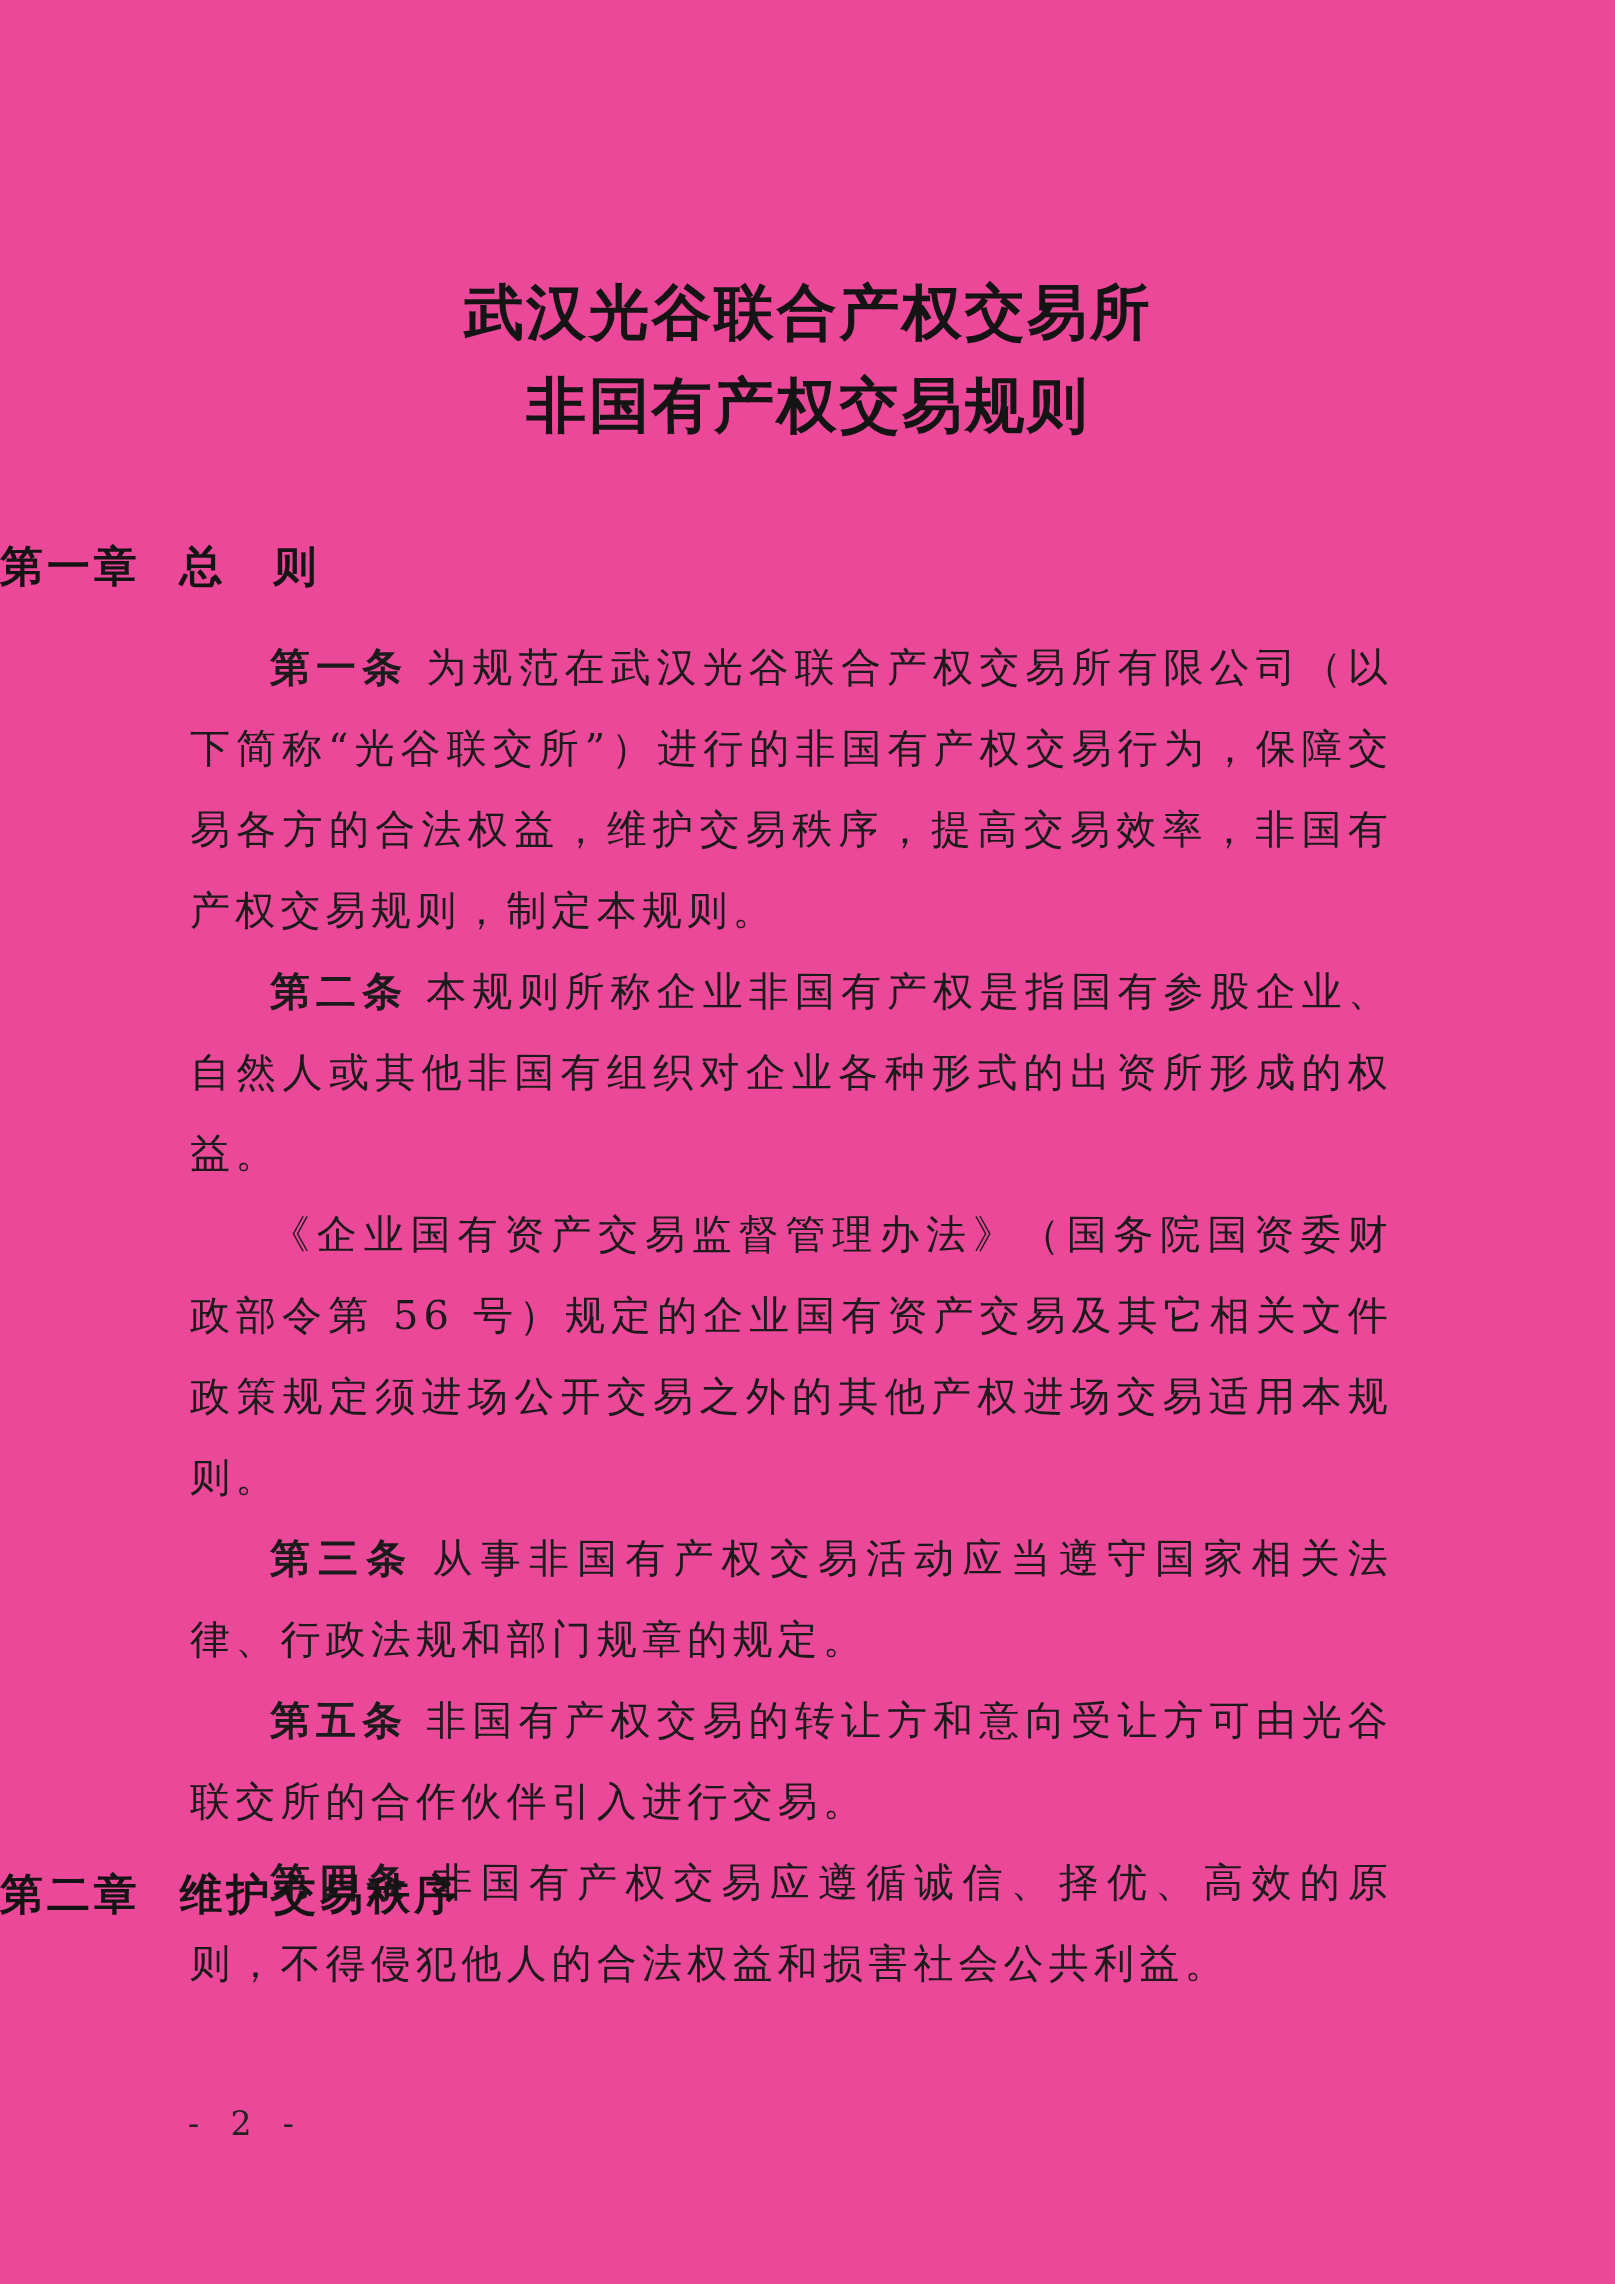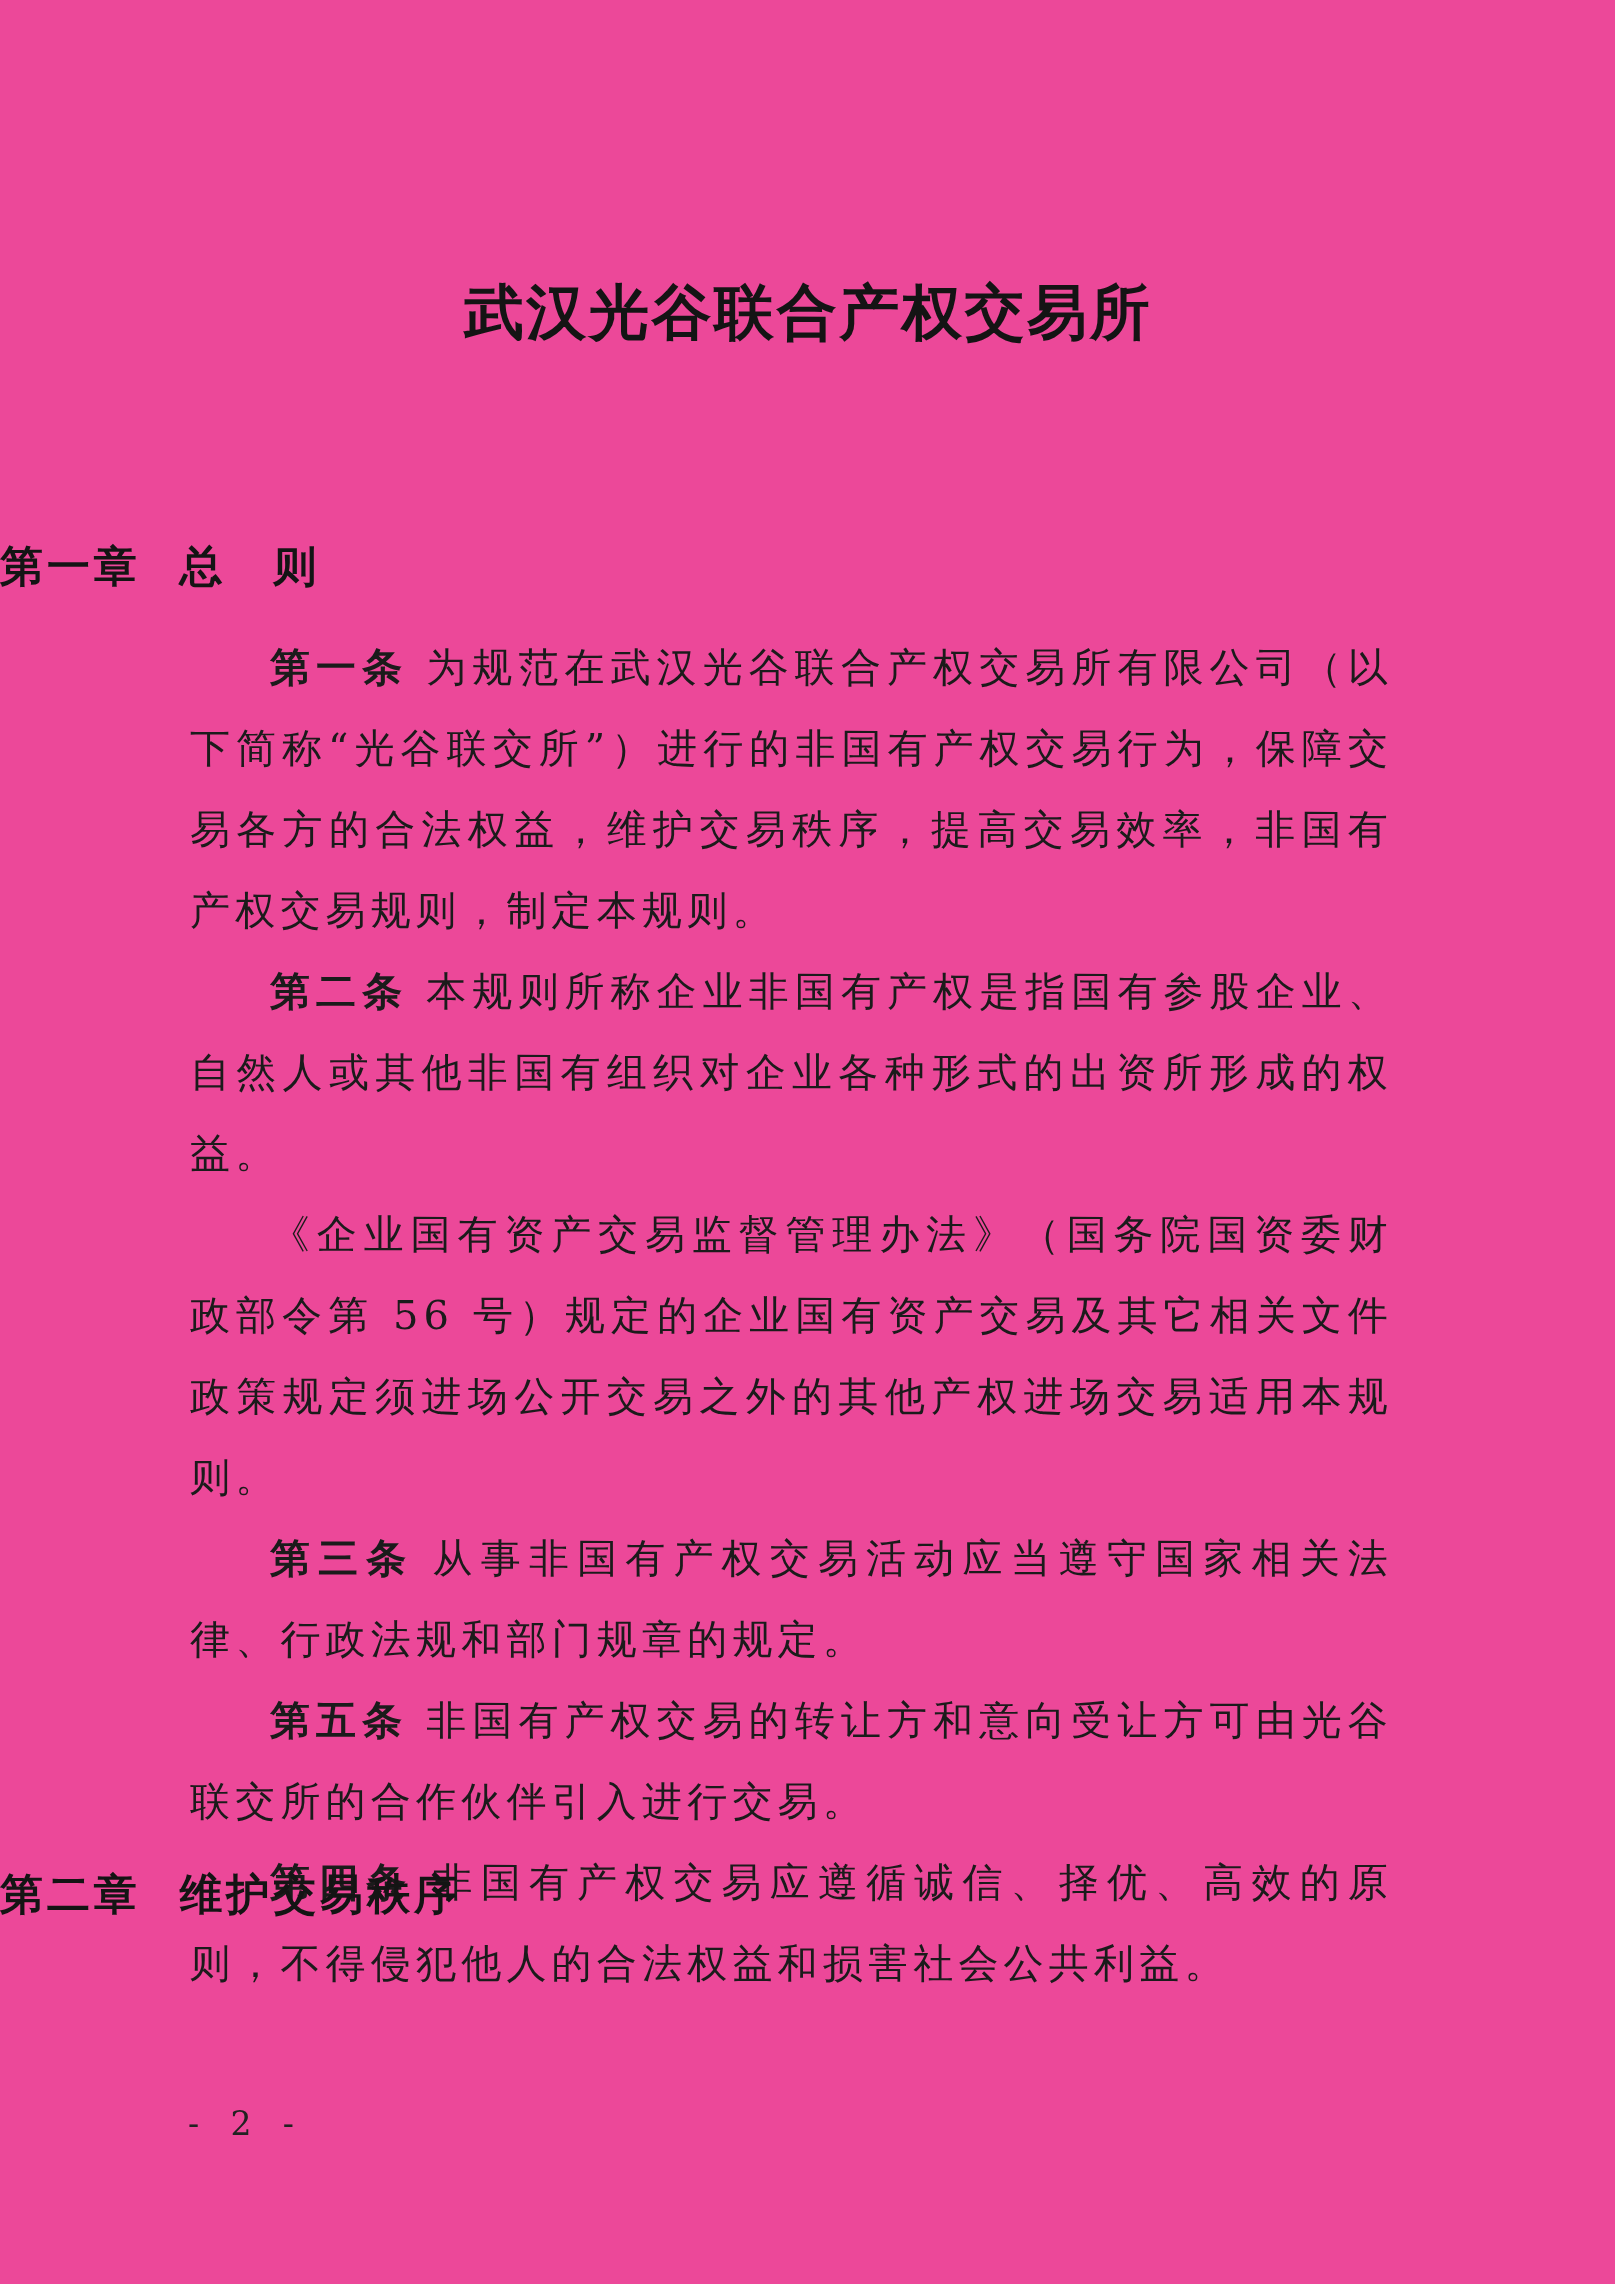--- a/index.html
+++ b/index.html
@@ -75,20 +75,21 @@
     color: #222222;
   }
 </style>
 </head>
 <body>
 
 <div class="page">
 
   <h1 class="doc-title">
     <span class="title-line">武汉光谷联合产权交易所</span>
+    <span class="title-line">非国有产权交易规则</span>
   </h1>
 
   <h2 class="chapter-heading" id="chapter-1">
     <span class="chapter-label">第一章</span><span class="chapter-title">总　则</span>
   </h2>
 
   <div class="doc-body">
     <p><span class="lead">第一条</span><span>为规范在武汉光谷联合产权交易所有限公司（以下简称“光谷联交所”）进行的非国有产权交易行为，保障交易各方的合法权益，维护交易秩序，提高交易效率，非国有产权交易规则，制定本规则。</span></p>
     <p><span class="lead">第二条</span><span>本规则所称企业非国有产权是指国有参股企业、自然人或其他非国有组织对企业各种形式的出资所形成的权益。</span></p>
     <p><span>《企业国有资产交易监督管理办法》（国务院国资委财政部令第 56 号）规定的企业国有资产交易及其它相关文件政策规定须进场公开交易之外的其他产权进场交易适用本规则。</span></p>

